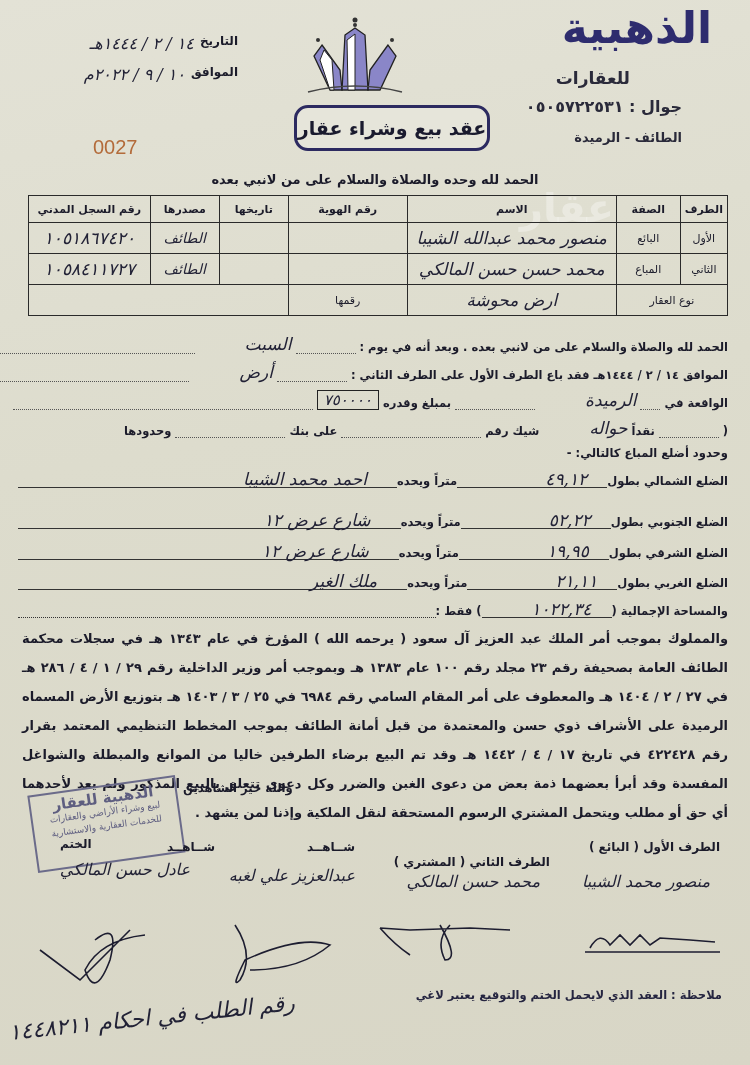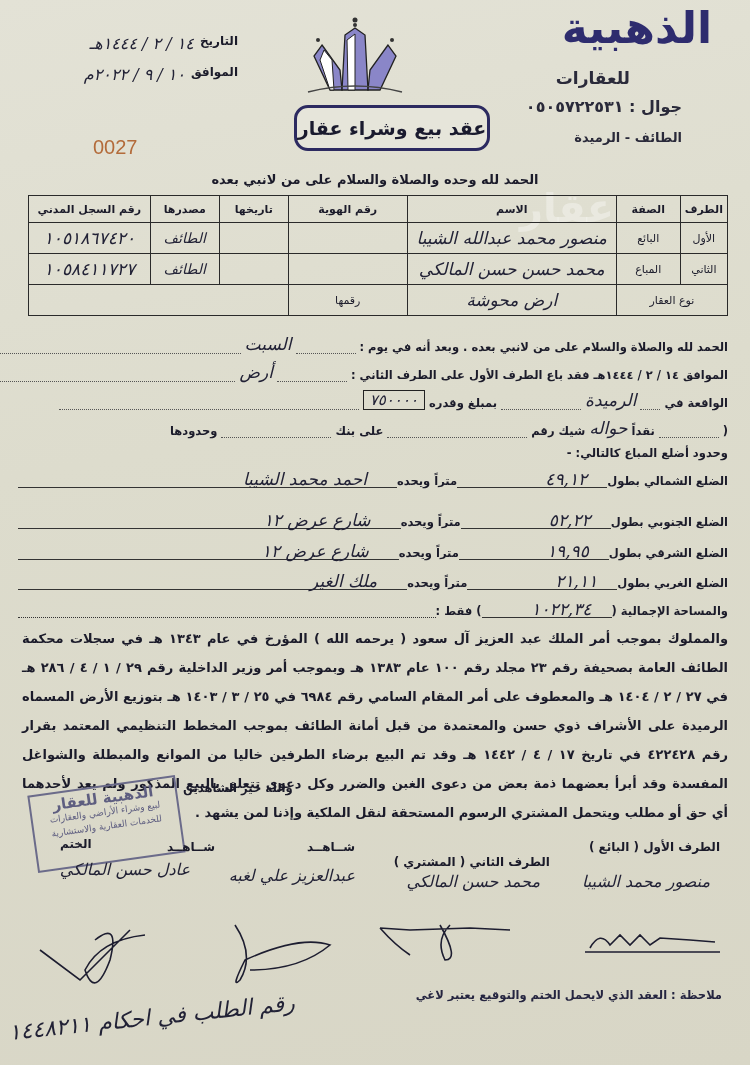--- a/index.html
+++ b/index.html
@@ -17,21 +17,21 @@
   .date-line{display:flex;justify-content:flex-start;gap:6px;margin-bottom:12px;}
   .date-val{font-size:16px;font-weight:normal;}
   .serial{left:93px;top:136px;font-size:20px;color:#b36b3a;font-family:"Liberation Sans",sans-serif;direction:ltr;}
   .basmala{left:0;right:0;top:172px;text-align:center;font-size:13px;font-weight:bold;}
   table.parties{position:absolute;left:28px;top:195px;width:700px;border-collapse:collapse;font-size:11px;}
   table.parties td,table.parties th{border:1.5px solid #2a2a2a;height:30px;text-align:center;padding:0 4px;}
   table.parties th{font-weight:bold;height:26px;}
   table.parties td.hw{font-size:17px;}
   .clause{right:22px;font-size:11.5px;font-weight:bold;display:flex;align-items:flex-end;gap:4px;white-space:nowrap;}
   .dots{border-bottom:1.5px dotted #555;display:inline-block;height:14px;}
-  .hwv{font-size:17px;font-weight:normal;}
+  .hwv{font-size:17px;font-weight:normal;margin-left:46px;}
   .amount-box{border:1.5px solid #222;padding:0 6px;font-size:15px;font-weight:normal;}
   .boundary-row{position:absolute;right:22px;width:710px;height:24px;display:flex;align-items:flex-end;font-size:11.5px;font-weight:bold;}
   .line{border-bottom:1.5px solid #333;flex:1;height:12px;position:relative;}
   .line span{position:absolute;bottom:-2px;font-size:17px;font-weight:normal;margin-top:8px;}
   .para{position:absolute;right:22px;width:706px;font-size:13px;font-weight:bold;line-height:29px;text-align:justify;}
   .stamp{left:32px;top:785px;width:145px;height:70px;border:2px solid #6b6b8a;transform:rotate(-8deg);color:#5e5e80;font-size:9px;text-align:center;line-height:14px;padding-top:4px;}
   .stamp .big{font-size:15px;font-weight:bold;}
   .sig-label{font-size:12px;font-weight:bold;}
   .sig-name{font-size:16px;}
   .note{right:28px;top:988px;font-size:11.5px;font-weight:bold;color:#252540;}

